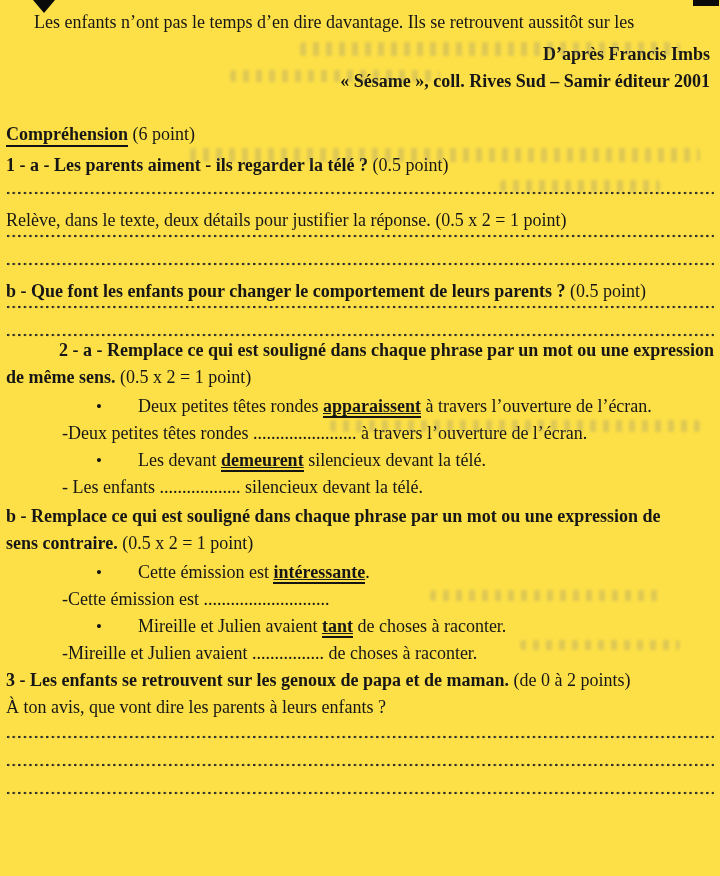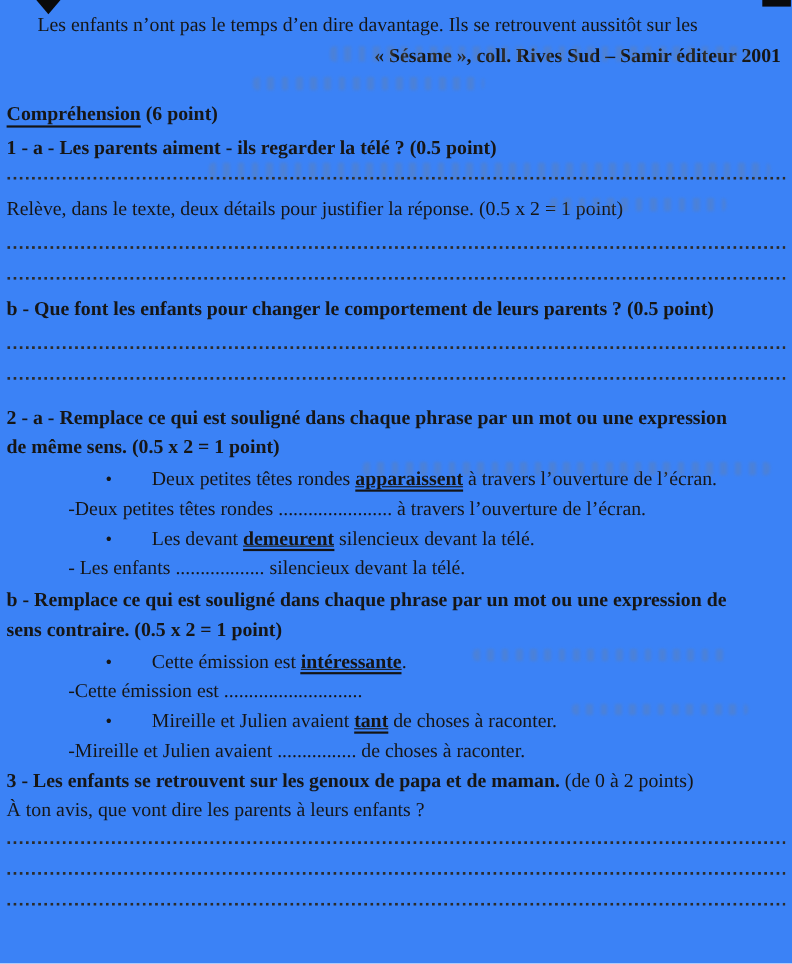--- a/index.html
+++ b/index.html
@@ -1,38 +1,38 @@
 <!DOCTYPE html>
 <html><head>
 <meta charset="utf-8">
 <style>
   html,body{margin:0;padding:0;background:#ffffff;}
   .page{
     position:relative;width:720px;height:876px;box-sizing:border-box;
-    background:#3b82f6;color:#161616;overflow:hidden;padding:0 6px;
+    background:#fde047;color:#161616;overflow:hidden;padding:0 6px;
     font-family:"Liberation Serif","DejaVu Serif",serif;
   }
   .line{font-size:18px;line-height:27px;white-space:nowrap;}
   .lh30{line-height:30px;}
   .b{font-weight:bold;}
-  .pts{font-weight:bold;}
+  .pts{font-weight:normal;}
   .ulw{font-weight:bold;border-bottom:2px solid #141414;padding-bottom:0px;text-decoration:underline;}
   .title-word{font-weight:bold;border-bottom:2px solid #141414;padding-bottom:1px;}
   .right{text-align:right;font-weight:bold;padding-right:4px;}
   .indent{text-indent:28px;}
   .dotline{
     height:4px;background-repeat:repeat-x;
     background-image:radial-gradient(circle at 2px 2px,#2b2b2b 1.15px,rgba(0,0,0,0) 1.6px);
     background-size:5.6px 4px;
   }
   .bullet-line{padding-left:90px;}
   .bullet{display:inline-block;width:42px;font-size:17px;}
   .dash-line{padding-left:56px;}
   .mt2{margin-top:2px;}.mt4{margin-top:4px;}.mt7{margin-top:7px;}
-  .mt10{margin-top:20px;}.mt12{margin-top:12px;}.mt14{margin-top:14px;}
+  .mt10{margin-top:0;text-align:right;}.mt12{margin-top:12px;}.mt14{margin-top:14px;}
   .mt24{margin-top:24px;}.mt26{margin-top:26px;}
   .corner-triangle{
     position:absolute;left:33px;top:0;width:0;height:0;
     border-left:11px solid transparent;border-right:11px solid transparent;
     border-top:13px solid #0a0a0a;
   }
   .corner-bar{position:absolute;right:1px;top:0;width:26px;height:6px;background:#0a0a0a;}
   .smudge{
     position:absolute;border-radius:4px;opacity:.32;filter:blur(1.6px);
     background:repeating-linear-gradient(90deg,rgba(125,125,125,.75) 0 6px,rgba(0,0,0,0) 6px 13px);
@@ -56,20 +56,21 @@
   <div class="smudge" id="sm1"></div>
   <div class="smudge" id="sm2"></div>
   <div class="smudge" id="sm3"></div>
   <div class="smudge" id="sm4"></div>
   <div class="smudge" id="sm5"></div>
   <div class="smudge" id="sm6"></div>
   <div class="smudge" id="sm7"></div>
 
   <div class="line lh30 indent mt7">Les enfants n’ont pas le temps d’en dire davantage. Ils se retrouvent aussitôt sur les</div>
 
+  <div class="line right mt4">D’après Francis Imbs</div>
   <div class="line right">« Sésame », coll. Rives Sud – Samir éditeur 2001</div>
 
   <div class="line mt26">
     <span class="title-word">Compréhension</span><span class="pts"> (6 point)</span>
   </div>
 
   <div class="line b mt4">
     <span>1 - a - Les parents aiment - ils regarder la télé ? </span><span class="pts">(0.5 point)</span>
   </div>
   <div class="dotline mt12"></div>

